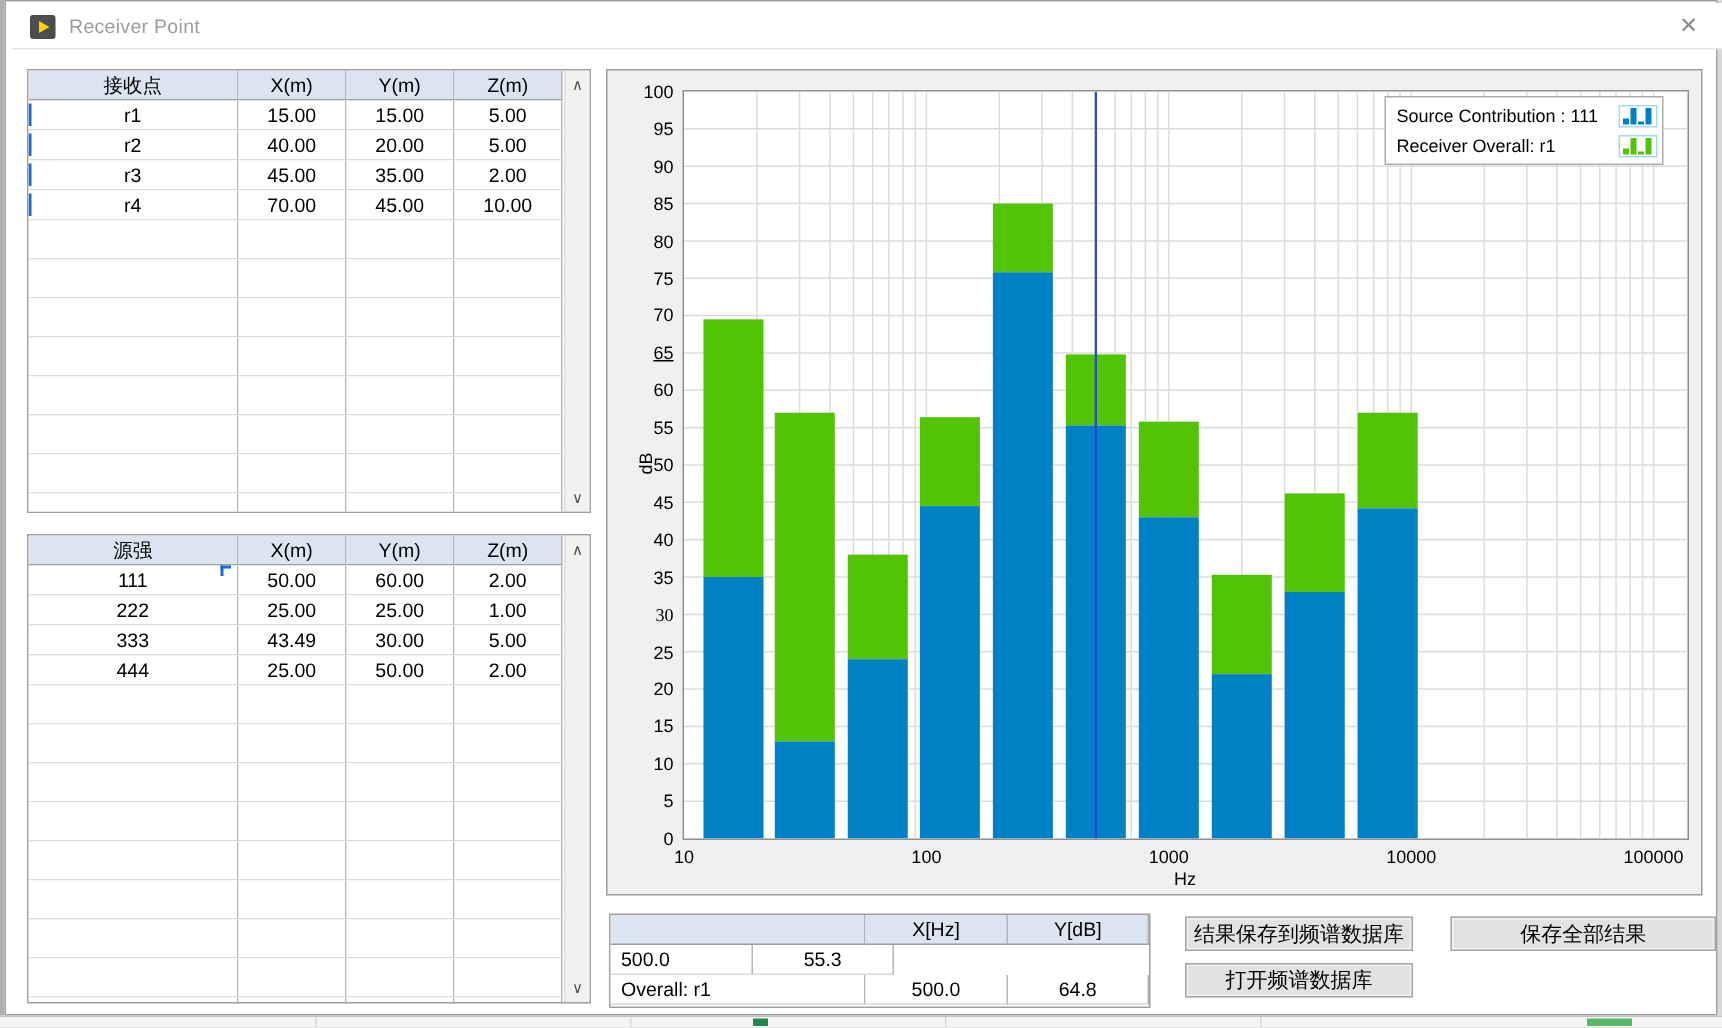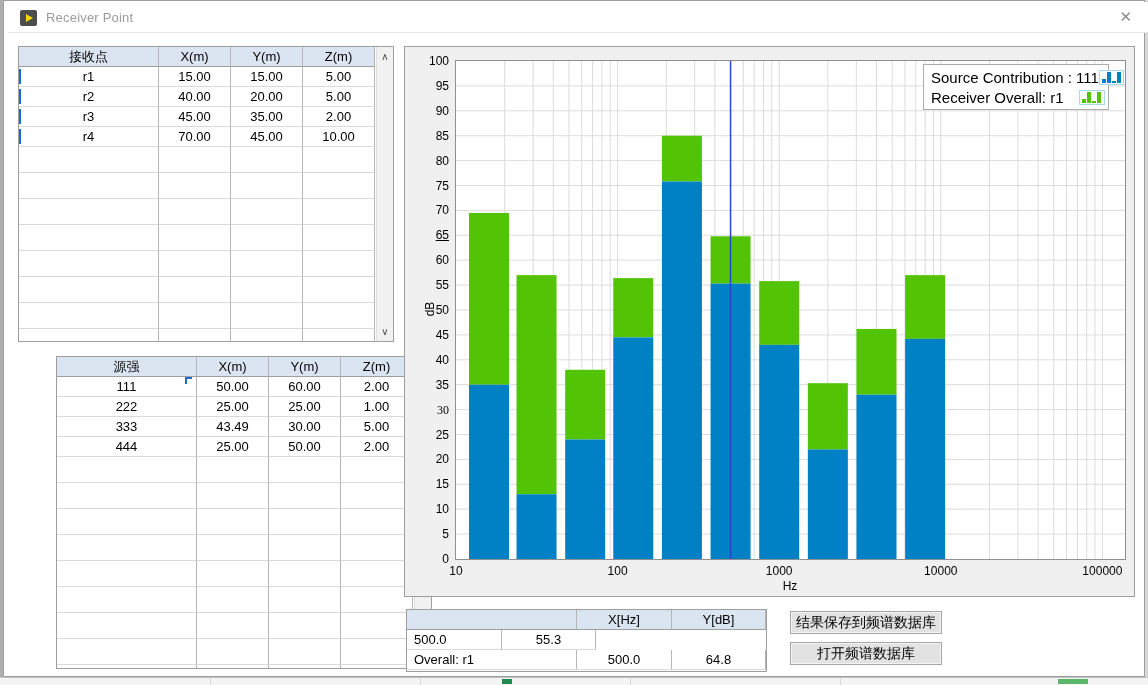--- a/index.html
+++ b/index.html
@@ -17,21 +17,21 @@
   .window { position:absolute; left:3px; top:0; width:1142px; height:677px; background:#ffffff; border:1px solid #9e9e9e; }
   .titlebar { position:absolute; left:4px; top:1px; width:1140px; height:31px; background:#ffffff; border-bottom:1px solid #e4e4e4; }
   .runico { position:absolute; left:12px; top:8px; width:17px; height:16px; background:#4d4d4d; border-radius:2px; }
   .runico::after { content:''; position:absolute; left:6px; top:4px; border-left:7px solid #ffd400; border-top:4px solid transparent; border-bottom:4px solid transparent; }
   .wtitle { position:absolute; left:38px; top:8px; font-size:13px; color:#9c9c9c; letter-spacing:.2px; }
   .wclose { position:absolute; right:16px; top:6px; font-size:15px; color:#8b8b8b; cursor:default; }
 
   
   .panel { position:absolute; background:#ffffff; border:1px solid #9e9e9e; overflow:hidden; }
   #receiver-panel { left:14px; top:45px;  width:376px; height:296px; }
-  #source-panel   { left:14px; top:355px; width:376px; height:313px;margin-left:38px; }
+  #source-panel   { left:14px; top:355px; width:376px; height:313px; }
   #chart-panel    { left:400px; top:45px; width:731px; height:551px; background:#f0f0f0; }
 
   
   .tr { display:flex; position:relative;text-align:right; }
   .td { height:20px; border-right:1px solid #b5b5b5; border-bottom:1px solid #dadada;
         display:flex; align-items:center; justify-content:center; font-size:13px; color:#000; background:#fff; }
   .tr.header .td { background:#dbe5f1; border-bottom:1px solid #9e9e9e; }
   .tr.filler .td { height:26px; }
   .tr.marked::before { content:''; position:absolute; left:0; top:2px; bottom:3px; width:2px; background:#1b6ad6; z-index:2; }
   .td.corner::after { content:''; position:absolute; width:5px; height:5px; margin:-13px 0 0 -88px;
@@ -42,21 +42,21 @@
   .sarr.up { top:1px; } .sarr.dn { bottom:1px; }
 
   
   .plot { position:absolute; left:50px; top:13px; width:671px; height:500px; background:#ffffff; border:1px solid #8f8f8f; }
   .ylab { position:absolute; left:0; width:44px; height:16px; line-height:16px; text-align:right; font-size:12px; color:#000; }
   .xlab { position:absolute; top:517px; font-size:12px; color:#000; transform:translateX(-50%); white-space:nowrap; }
   .axis-dB { position:absolute; left:18px; top:255px; font-size:12px; color:#000; transform:rotate(-90deg); }
   .axis-Hz { position:absolute; left:385px; top:532px; font-size:12px; color:#000; transform:translateX(-50%); }
   .legend-box { position:absolute; left:518px; top:17px; width:186px; background:#fff; border:1px solid #ababab; padding:2px 3px; }
   .lrow { display:flex; align-items:center; height:20px; }
-  .llab { flex:1 1 auto; font-size:15px; color:#000; padding-left:4px; white-space:nowrap; }
+  .llab { flex:1 1 auto; font-size:12px; color:#000; padding-left:4px; white-space:nowrap; }
   .licon { width:26px; height:15px; border:1px solid #a6d9f2; background:#fff; display:flex; align-items:flex-end; gap:1px; padding:1px 2px; }
   .lbar { width:4px; }
 
   
   #readout-table { position:absolute; left:402px; top:608px; width:361px; height:63px; background:#fff; border:1px solid #9e9e9e; overflow:hidden; }
   #readout-table .td:first-child { justify-content:flex-start; padding-left:7px; }
   #readout-table .td.corner::after { margin:-13px 0 0 6px; }
 
   
   .btn { position:absolute; height:23px; background:#e2e2e2; border:1px solid #a6a6a6; box-shadow: inset 0 0 0 1px #f3f3f3;
@@ -404,16 +404,17 @@
           <div class="td" style="width: 94px;">55.3</div>
         </div>
         <div class="tr data">
           <div class="td" style="width: 170px;">Overall: r1</div>
           <div class="td" style="width: 95px;">500.0</div>
           <div class="td" style="width: 94px;">64.8</div>
         </div>
       </div>
 
     <button id="btn-save-db" class="btn">结果保存到频谱数据库</button>
+    <button id="btn-save-all" class="btn">保存全部结果</button>
     <button id="btn-open-db" class="btn">打开频谱数据库</button>
   </div>
 
 </div>
 
 </body></html>

